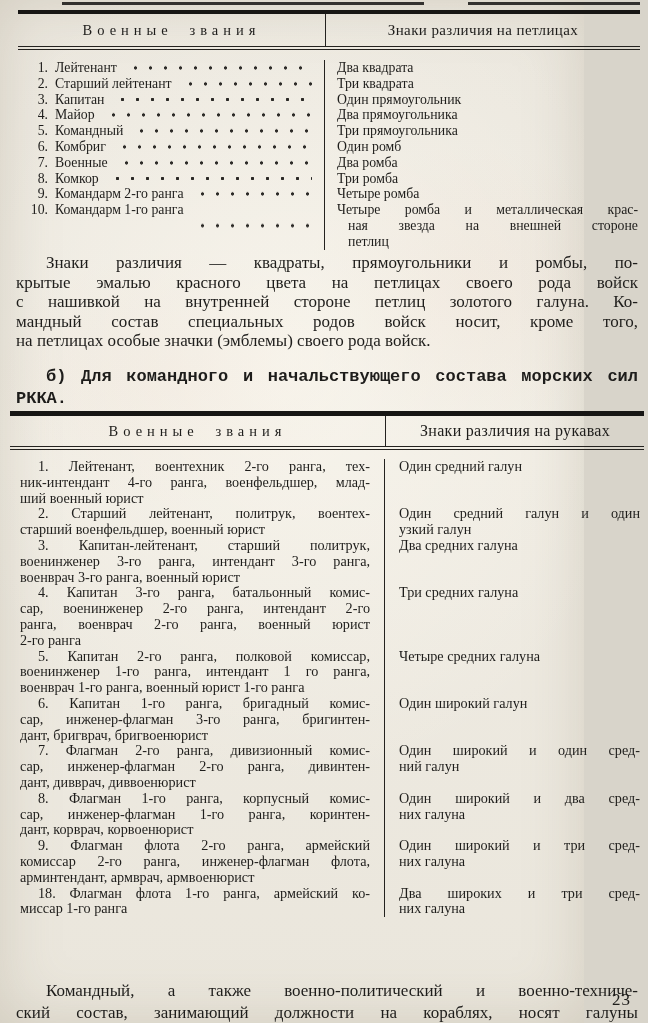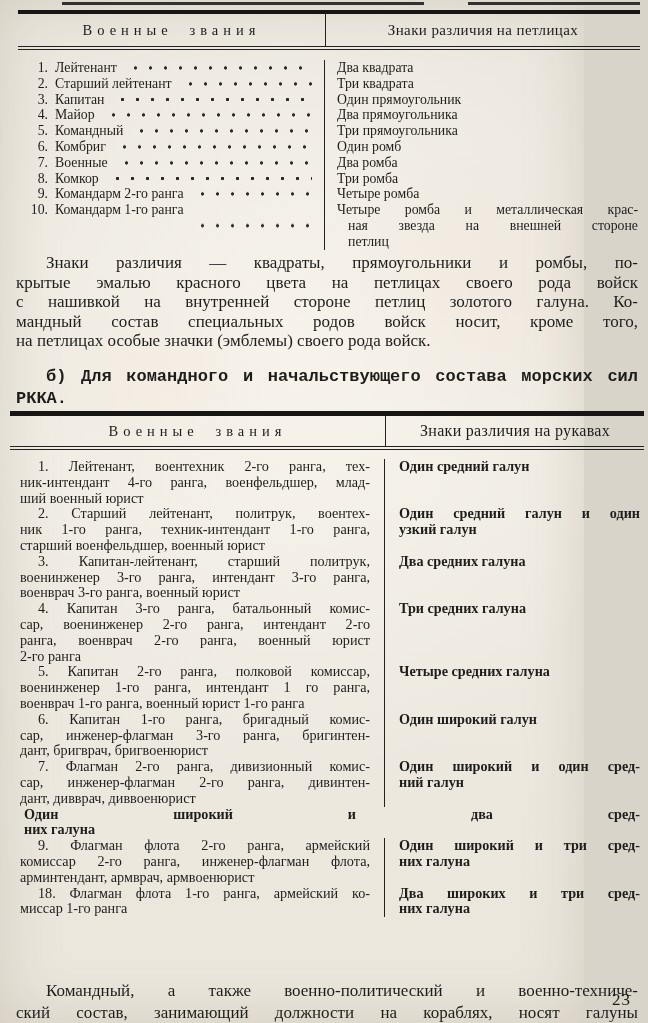--- a/index.html
+++ b/index.html
@@ -59,21 +59,21 @@
   #table2 .hdr-left{width:375px;border-right:1px solid #24221f;height:100%;
     display:flex;align-items:center;justify-content:center;
     font-size:14.5px;letter-spacing:5px;word-spacing:8px;}
   #table2 .hdr-right{flex:1;display:flex;align-items:center;justify-content:center;
     font-size:16px;letter-spacing:.3px;}
   #t2-body{padding-top:9px;font-size:14.2px;line-height:15.8px;}
   .t2-row{display:flex;}
   .t2-left{width:375px;border-right:1px solid #24221f;box-sizing:border-box;
     padding:0 14px 0 10px;}
   .t2-left .first{text-indent:18px;}
-  .t2-right{flex:1;box-sizing:border-box;padding-left:14px;padding-right:4px;font-weight:bold;}
+  .t2-right{flex:1;box-sizing:border-box;padding-left:14px;padding-right:4px;}
 
   #page-number{position:absolute;left:612px;top:990px;font-size:17px;letter-spacing:1px;}
 </style>
 </head>
 <body>
 
 <div id="page">
 
   <div class="artifact" style="left:62px;top:2px;width:362px;height:3px;"></div>
   <div class="artifact" style="left:468px;top:2px;width:172px;height:3px;"></div>
@@ -218,21 +218,20 @@
             <div class="t2l-line just">ник-интендант 4-го ранга, военфельдшер, млад-</div>
             <div class="t2l-line">ший военный юрист</div>
           </div>
           <div class="t2-right">
             <div class="t2r-line">Один средний галун</div>
           </div>
         </div>
         <div class="t2-row">
           <div class="t2-left">
             <div class="t2l-line first just">2. Старший лейтенант, политрук, воентех-</div>
-            <div class="t2l-line just">ник 1-го ранга, техник-интендант 1-го ранга,</div>
             <div class="t2l-line">старший военфельдшер, военный юрист</div>
           </div>
           <div class="t2-right">
             <div class="t2r-line just">Один средний галун и один</div>
             <div class="t2r-line">узкий галун</div>
           </div>
         </div>
         <div class="t2-row">
           <div class="t2-left">
             <div class="t2l-line first just">3. Капитан-лейтенант, старший политрук,</div>
@@ -279,20 +278,25 @@
             <div class="t2l-line first just">7. Флагман 2-го ранга, дивизионный комис-</div>
             <div class="t2l-line just">сар, инженер-флагман 2-го ранга, дивинтен-</div>
             <div class="t2l-line">дант, дивврач, диввоенюрист</div>
           </div>
           <div class="t2-right">
             <div class="t2r-line just">Один широкий и один сред-</div>
             <div class="t2r-line">ний галун</div>
           </div>
         </div>
         <div class="t2-row">
+          <div class="t2-left">
+            <div class="t2l-line first just">8. Флагман 1-го ранга, корпусный комис-</div>
+            <div class="t2l-line just">сар, инженер-флагман 1-го ранга, коринтен-</div>
+            <div class="t2l-line">дант, корврач, корвоенюрист</div>
+          </div>
           <div class="t2-right">
             <div class="t2r-line just">Один широкий и два сред-</div>
             <div class="t2r-line">них галуна</div>
           </div>
         </div>
         <div class="t2-row">
           <div class="t2-left">
             <div class="t2l-line first just">9. Флагман флота 2-го ранга, армейский</div>
             <div class="t2l-line just">комиссар 2-го ранга, инженер-флагман флота,</div>
             <div class="t2l-line">арминтендант, армврач, армвоенюрист</div>

